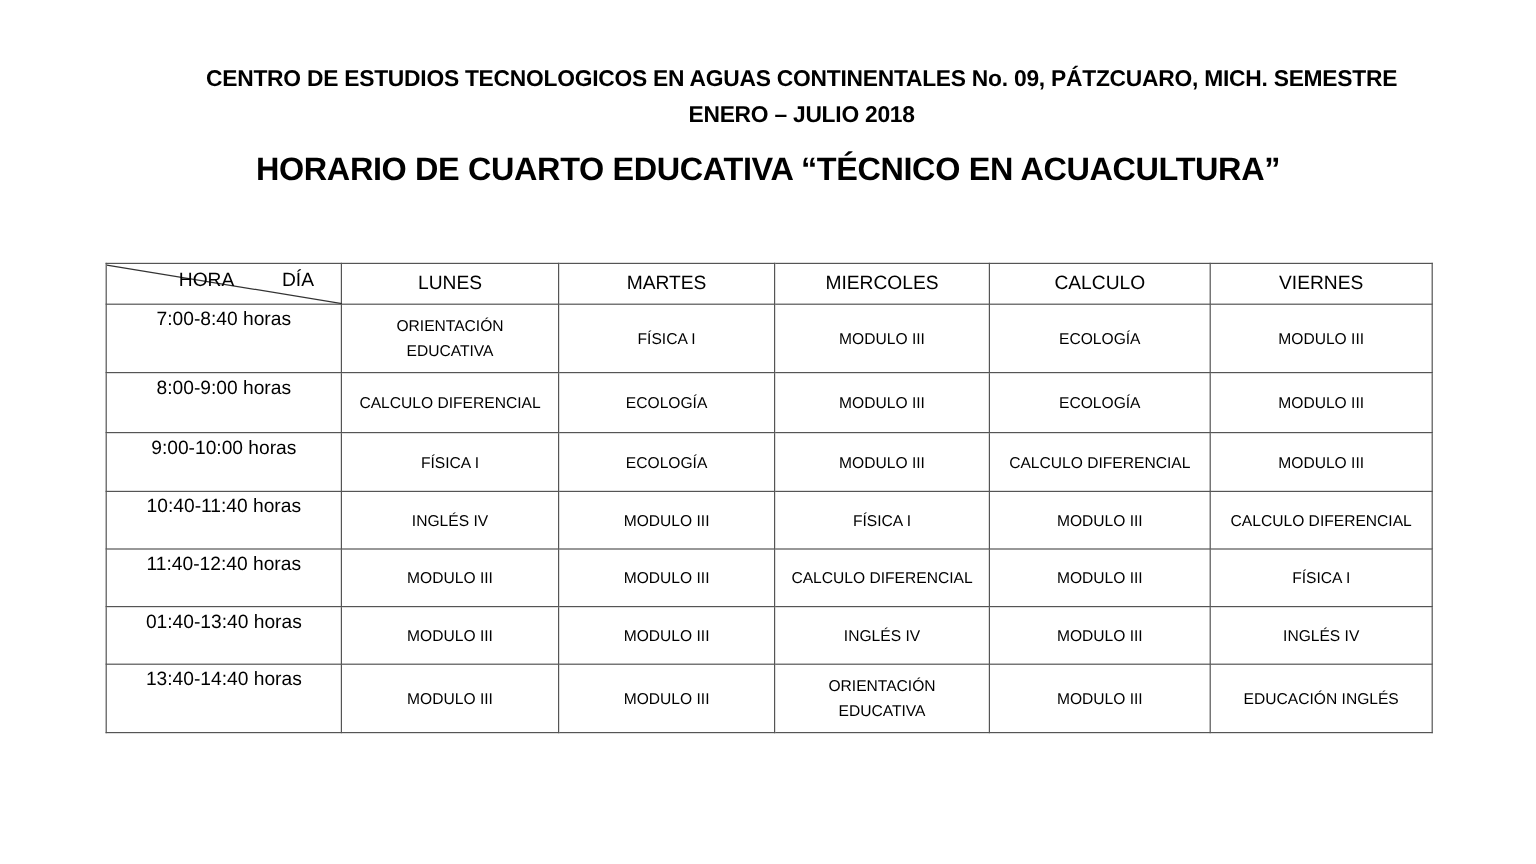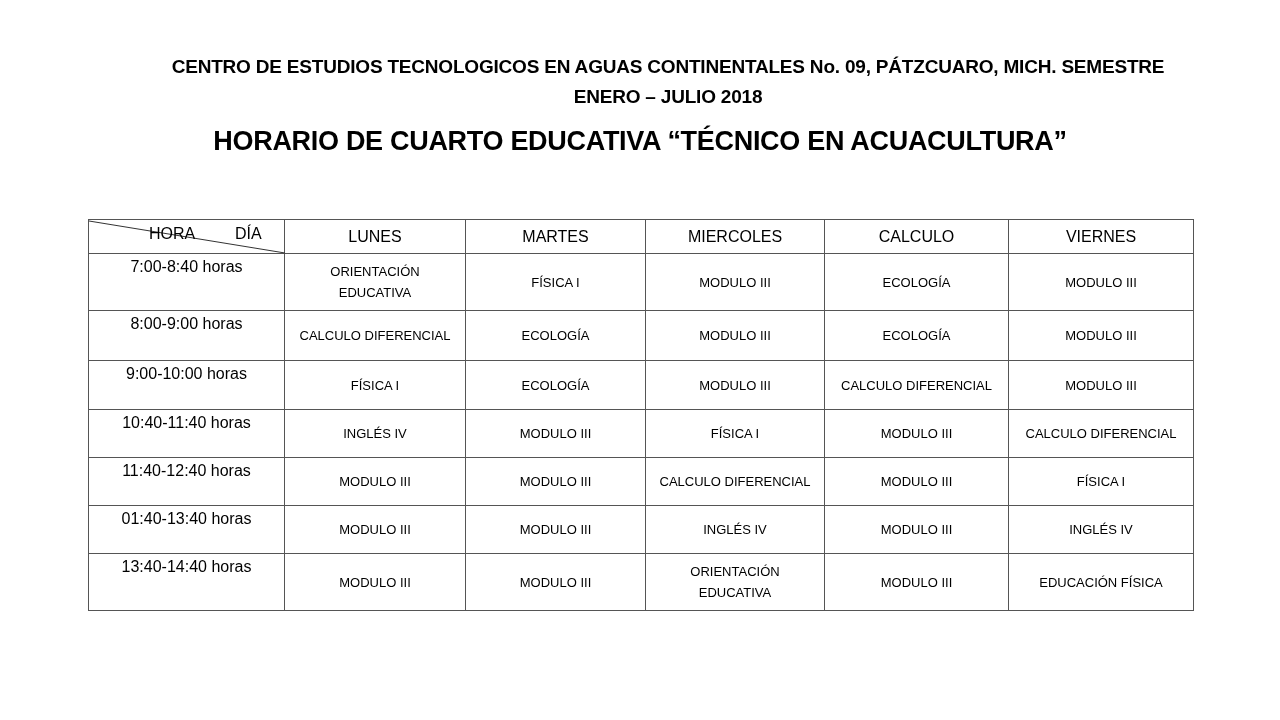--- a/index.html
+++ b/index.html
@@ -105,16 +105,16 @@
       </tr>
       <tr style="height: 57px;">
         <td class="time">13:40-14:40 horas</td>
         <td>MODULO III</td>
         <td>MODULO III</td>
         <td style="line-height: 21px;">
           <div>ORIENTACIÓN</div>
           <div>EDUCATIVA</div>
         </td>
         <td>MODULO III</td>
-        <td>EDUCACIÓN FÍSICA</td>
+        <td>EDUCACIÓN INGLÉS</td>
       </tr>
     </tbody>
 </table>
 
 </body></html>

